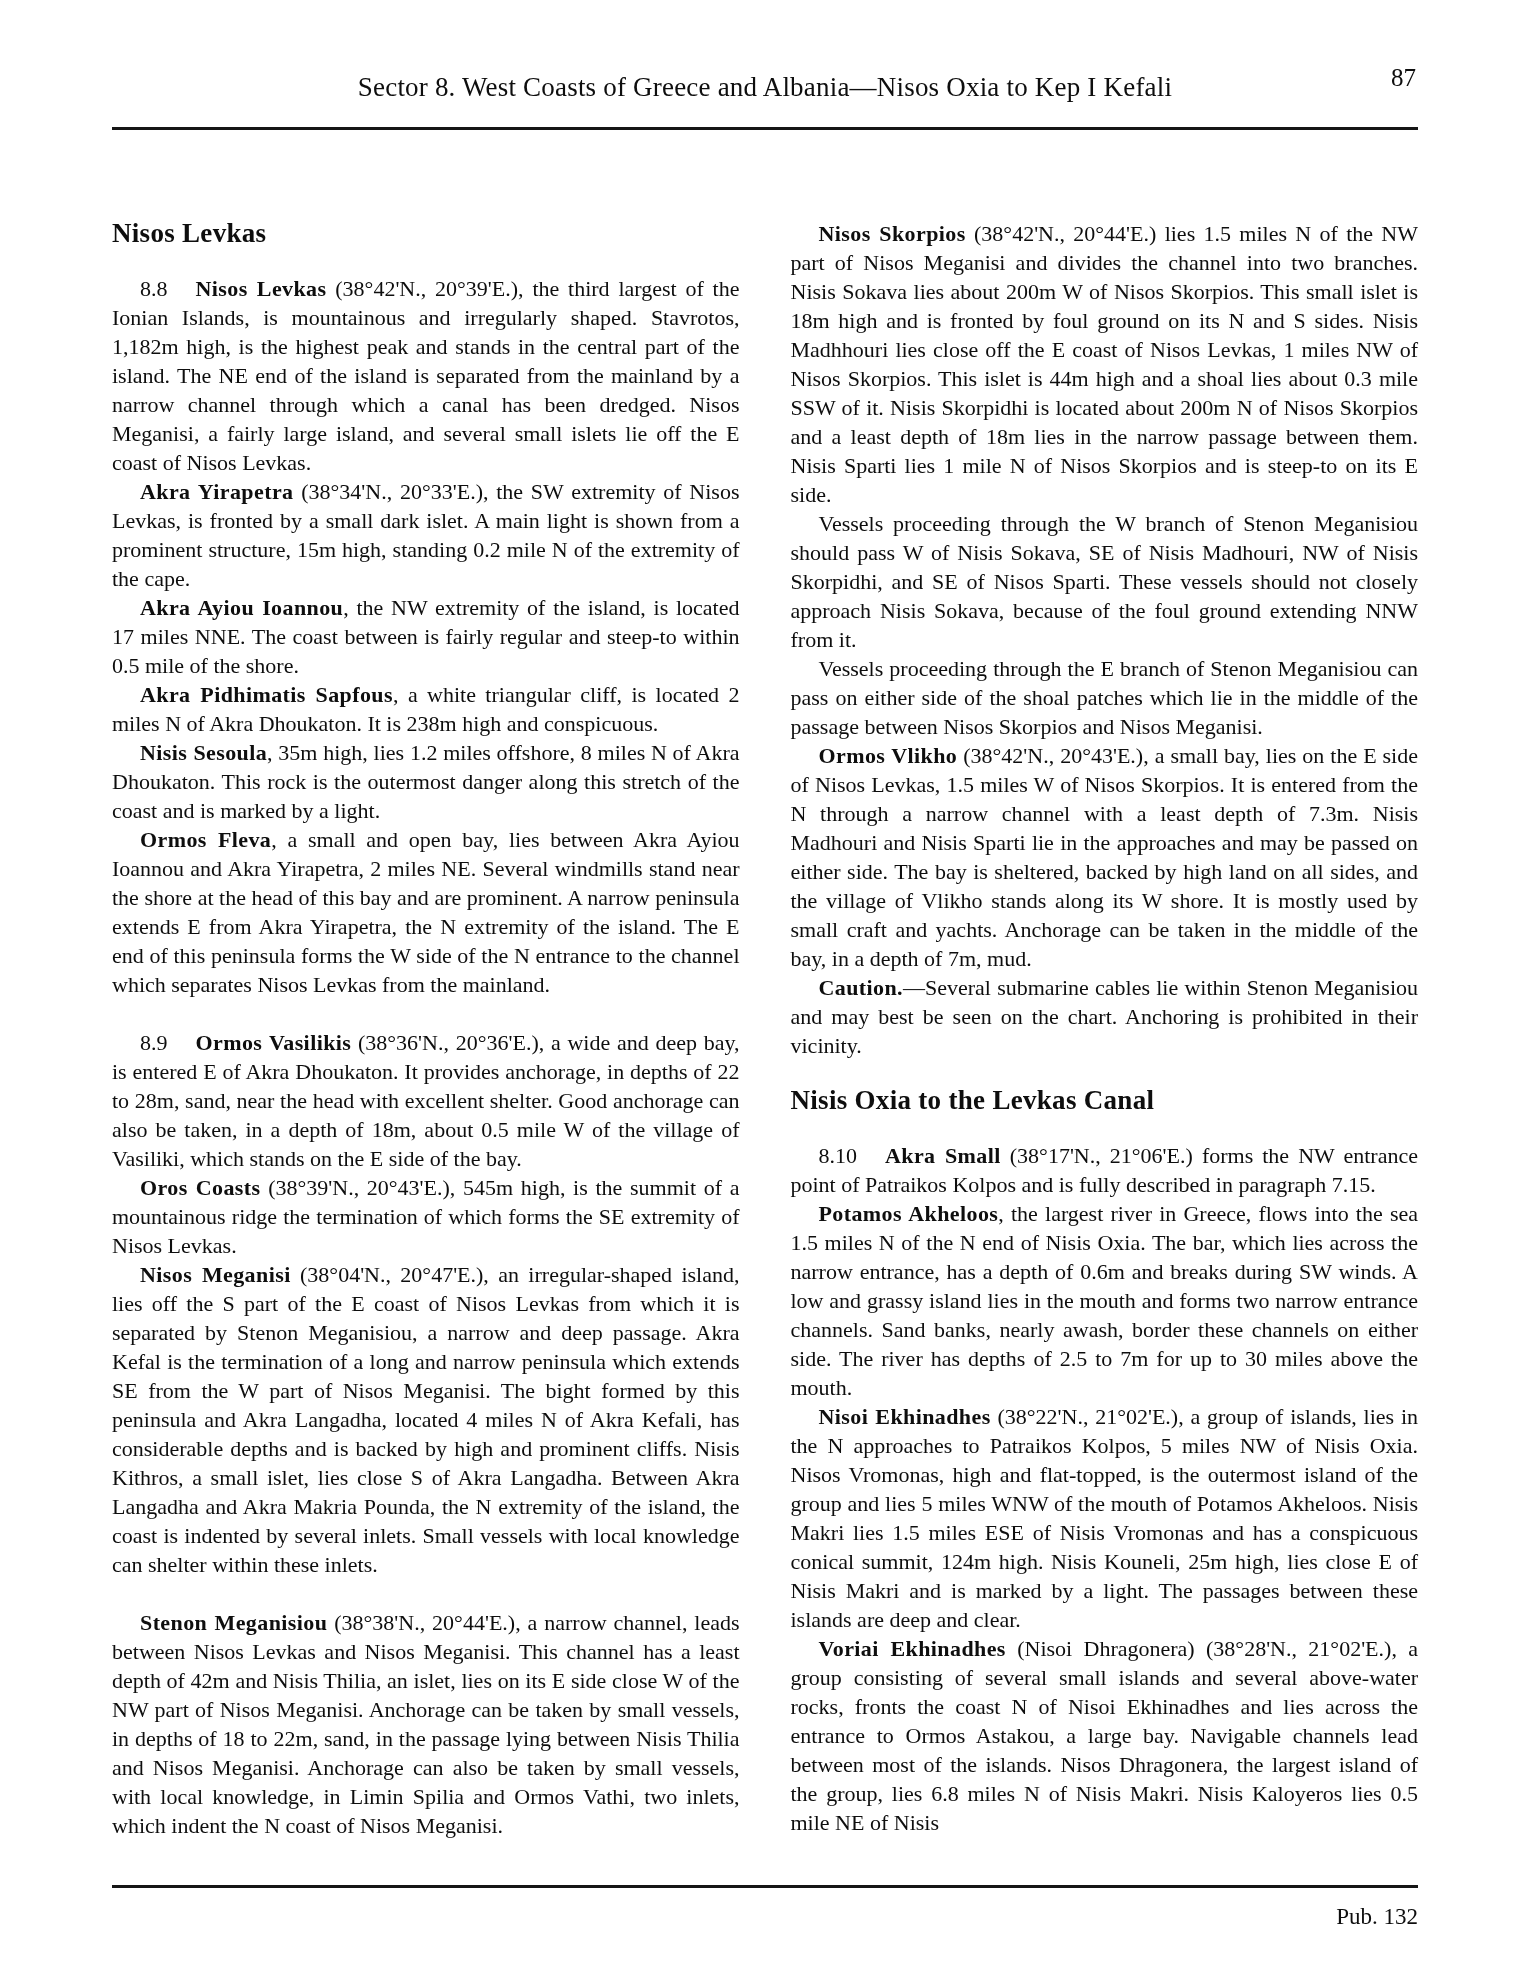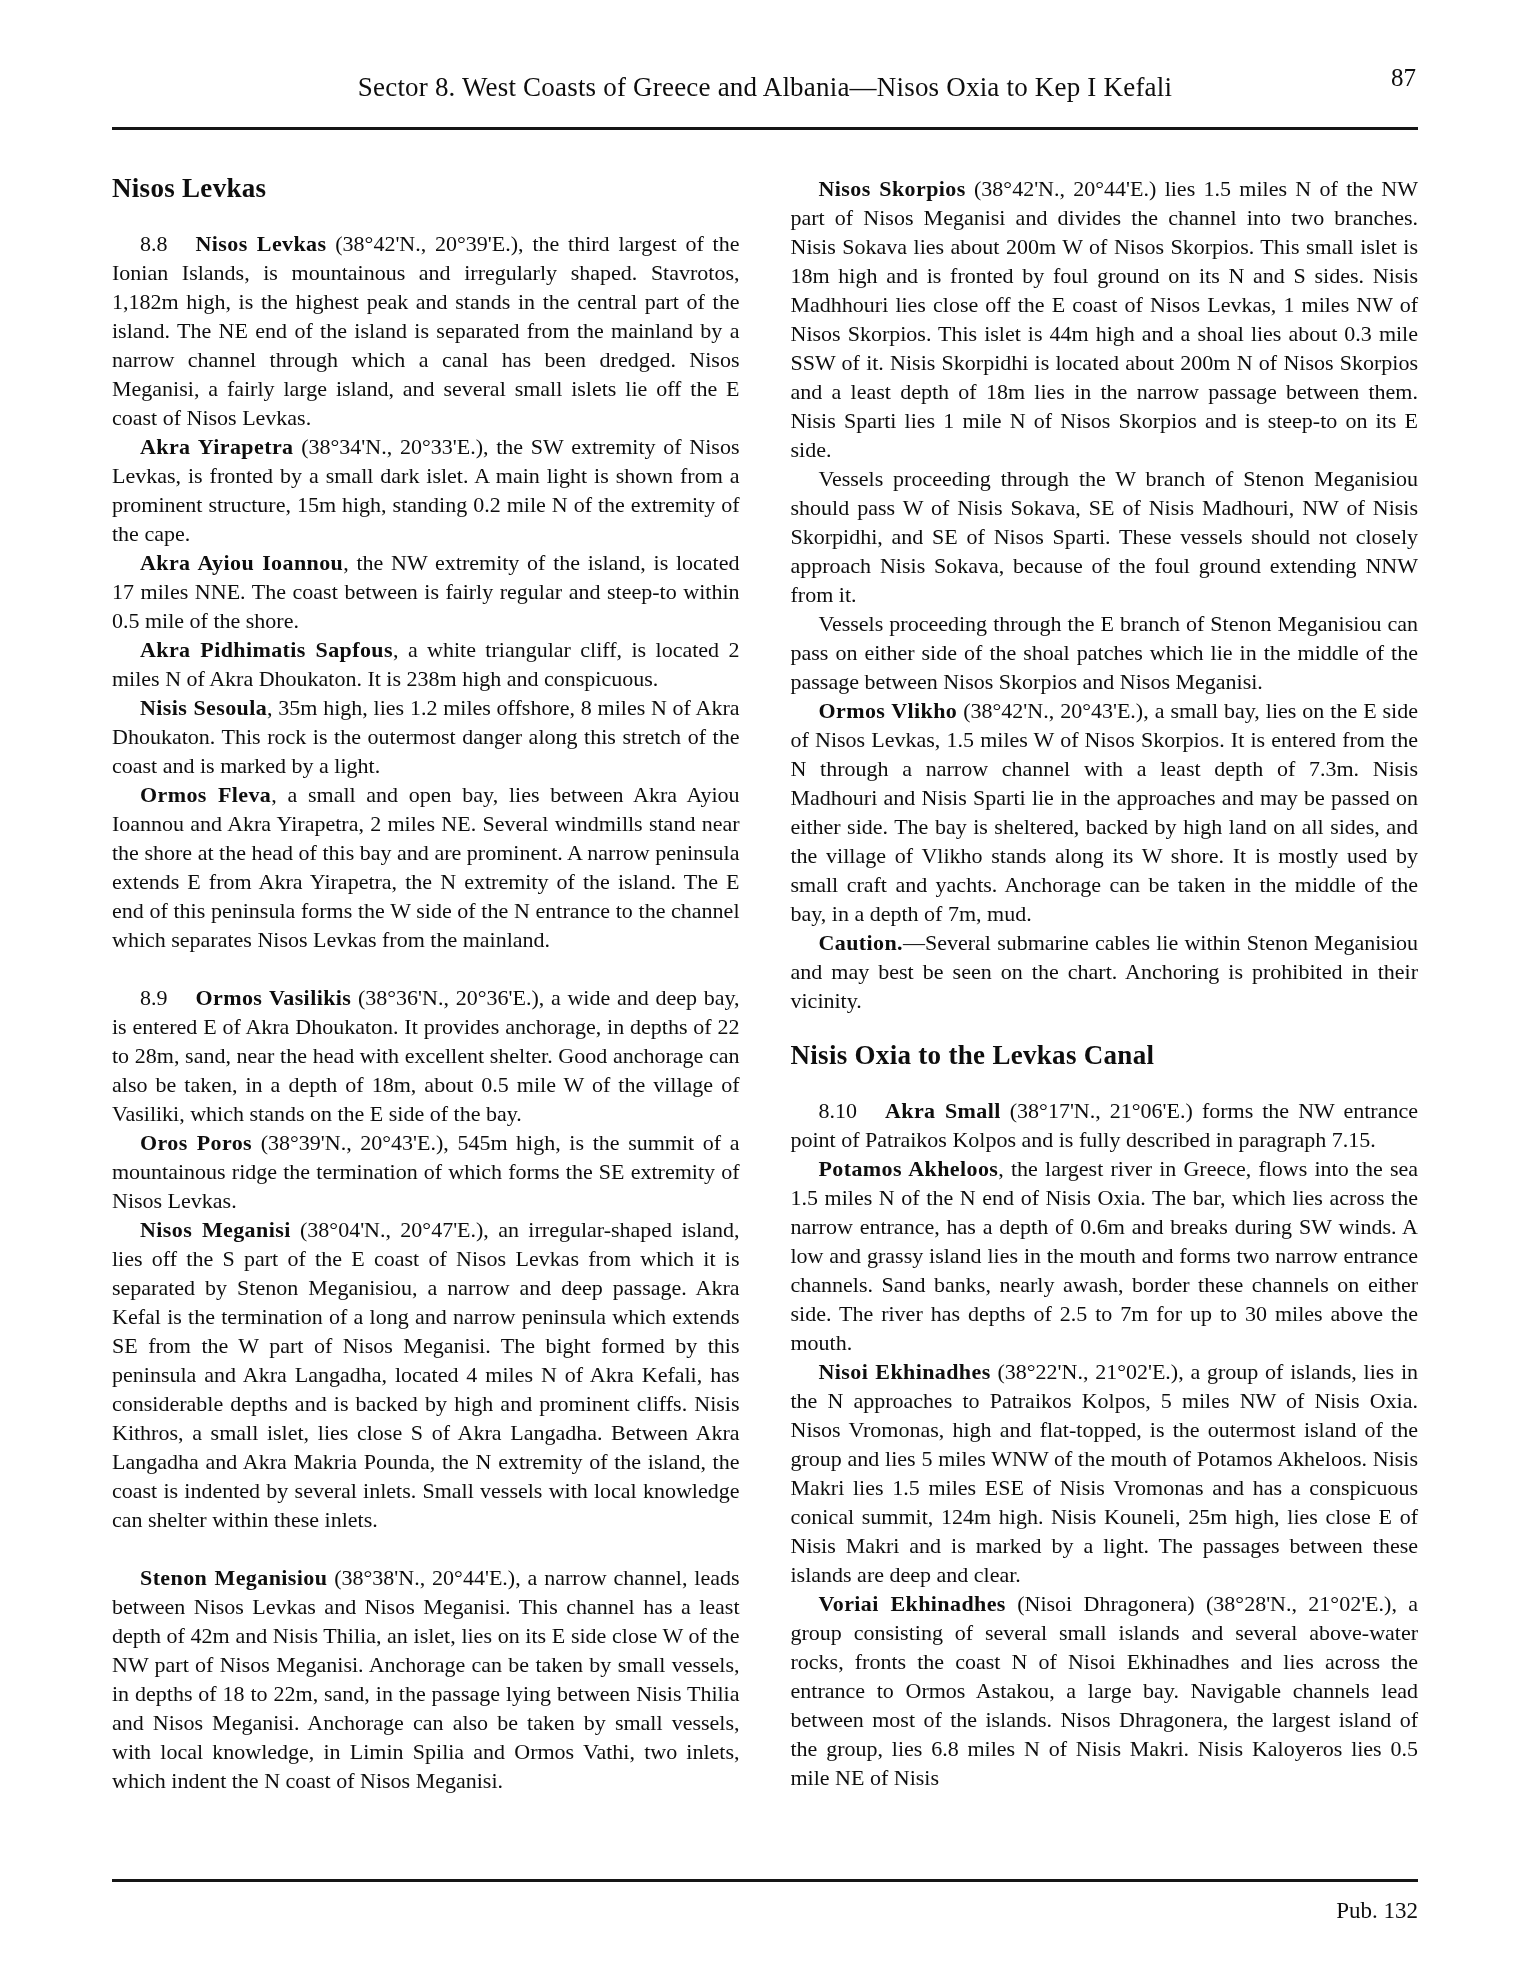--- a/index.html
+++ b/index.html
@@ -8,20 +8,21 @@
     width: 1530px;
     height: 1980px;
     margin: 0 auto;
     background: #ffffff;
     color: #0e0e0e;
     font-family: "Liberation Serif", "DejaVu Serif", serif;
     padding: 0 112px;
     display: flex;
     flex-direction: column;
     overflow: hidden;
+    gap: 45px;
   }
   .page-header {
     position: relative;
     padding-top: 72px;
     padding-bottom: 24px;
     border-bottom: 3px solid #161616;
   }
   .header-title {
     text-align: center;
     font-size: 27px;
@@ -83,21 +84,21 @@
   <div class="content">
     <div class="column">
         <h2 class="section-heading">Nisos Levkas</h2>
         <p class="para"><span class="para-num">8.8</span><span class="para-lead">Nisos Levkas</span> (38°42'N., 20°39'E.), the third largest of the Ionian Islands, is mountainous and irregularly shaped. Stavrotos, 1,182m high, is the highest peak and stands in the central part of the island. The NE end of the island is separated from the mainland by a narrow channel through which a canal has been dredged. Nisos Meganisi, a fairly large island, and several small islets lie off the E coast of Nisos Levkas.</p>
         <p class="para"><span class="para-lead">Akra Yirapetra</span> (38°34'N., 20°33'E.), the SW extremity of Nisos Levkas, is fronted by a small dark islet. A main light is shown from a prominent structure, 15m high, standing 0.2 mile N of the extremity of the cape.</p>
         <p class="para"><span class="para-lead">Akra Ayiou Ioannou</span>, the NW extremity of the island, is located 17 miles NNE. The coast between is fairly regular and steep-to within 0.5 mile of the shore.</p>
         <p class="para"><span class="para-lead">Akra Pidhimatis Sapfous</span>, a white triangular cliff, is located 2 miles N of Akra Dhoukaton. It is 238m high and conspicuous.</p>
         <p class="para"><span class="para-lead">Nisis Sesoula</span>, 35m high, lies 1.2 miles offshore, 8 miles N of Akra Dhoukaton. This rock is the outermost danger along this stretch of the coast and is marked by a light.</p>
         <p class="para"><span class="para-lead">Ormos Fleva</span>, a small and open bay, lies between Akra Ayiou Ioannou and Akra Yirapetra, 2 miles NE. Several windmills stand near the shore at the head of this bay and are prominent. A narrow peninsula extends E from Akra Yirapetra, the N extremity of the island. The E end of this peninsula forms the W side of the N entrance to the channel which separates Nisos Levkas from the mainland.</p>
         <p class="para spaced"><span class="para-num">8.9</span><span class="para-lead">Ormos Vasilikis</span> (38°36'N., 20°36'E.), a wide and deep bay, is entered E of Akra Dhoukaton. It provides anchorage, in depths of 22 to 28m, sand, near the head with excellent shelter. Good anchorage can also be taken, in a depth of 18m, about 0.5 mile W of the village of Vasiliki, which stands on the E side of the bay.</p>
-        <p class="para"><span class="para-lead">Oros Poros</span> (38°39'N., 20°43'E.), 545m high, is the summit of a mountainous ridge the termination of which forms the SE extremity of Nisos Levkas.</p>
+        <p class="para"><span class="para-lead">Oros Coasts</span> (38°39'N., 20°43'E.), 545m high, is the summit of a mountainous ridge the termination of which forms the SE extremity of Nisos Levkas.</p>
         <p class="para"><span class="para-lead">Nisos Meganisi</span> (38°04'N., 20°47'E.), an irregular-shaped island, lies off the S part of the E coast of Nisos Levkas from which it is separated by Stenon Meganisiou, a narrow and deep passage. Akra Kefal is the termination of a long and narrow peninsula which extends SE from the W part of Nisos Meganisi. The bight formed by this peninsula and Akra Langadha, located 4 miles N of Akra Kefali, has considerable depths and is backed by high and prominent cliffs. Nisis Kithros, a small islet, lies close S of Akra Langadha. Between Akra Langadha and Akra Makria Pounda, the N extremity of the island, the coast is indented by several inlets. Small vessels with local knowledge can shelter within these inlets.</p>
         <p class="para spaced"><span class="para-lead">Stenon Meganisiou</span> (38°38'N., 20°44'E.), a narrow channel, leads between Nisos Levkas and Nisos Meganisi. This channel has a least depth of 42m and Nisis Thilia, an islet, lies on its E side close W of the NW part of Nisos Meganisi. Anchorage can be taken by small vessels, in depths of 18 to 22m, sand, in the passage lying between Nisis Thilia and Nisos Meganisi. Anchorage can also be taken by small vessels, with local knowledge, in Limin Spilia and Ormos Vathi, two inlets, which indent the N coast of Nisos Meganisi.</p>
       </div>
     <div class="column">
         <p class="para"><span class="para-lead">Nisos Skorpios</span> (38°42'N., 20°44'E.) lies 1.5 miles N of the NW part of Nisos Meganisi and divides the channel into two branches. Nisis Sokava lies about 200m W of Nisos Skorpios. This small islet is 18m high and is fronted by foul ground on its N and S sides. Nisis Madhhouri lies close off the E coast of Nisos Levkas, 1 miles NW of Nisos Skorpios. This islet is 44m high and a shoal lies about 0.3 mile SSW of it. Nisis Skorpidhi is located about 200m N of Nisos Skorpios and a least depth of 18m lies in the narrow passage between them. Nisis Sparti lies 1 mile N of Nisos Skorpios and is steep-to on its E side.</p>
         <p class="para">Vessels proceeding through the W branch of Stenon Meganisiou should pass W of Nisis Sokava, SE of Nisis Madhouri, NW of Nisis Skorpidhi, and SE of Nisos Sparti. These vessels should not closely approach Nisis Sokava, because of the foul ground extending NNW from it.</p>
         <p class="para">Vessels proceeding through the E branch of Stenon Meganisiou can pass on either side of the shoal patches which lie in the middle of the passage between Nisos Skorpios and Nisos Meganisi.</p>
         <p class="para"><span class="para-lead">Ormos Vlikho</span> (38°42'N., 20°43'E.), a small bay, lies on the E side of Nisos Levkas, 1.5 miles W of Nisos Skorpios. It is entered from the N through a narrow channel with a least depth of 7.3m. Nisis Madhouri and Nisis Sparti lie in the approaches and may be passed on either side. The bay is sheltered, backed by high land on all sides, and the village of Vlikho stands along its W shore. It is mostly used by small craft and yachts. Anchorage can be taken in the middle of the bay, in a depth of 7m, mud.</p>
         <p class="para"><span class="para-lead">Caution.</span>—Several submarine cables lie within Stenon Meganisiou and may best be seen on the chart. Anchoring is prohibited in their vicinity.</p>
         <h2 class="section-heading spaced">Nisis Oxia to the Levkas Canal</h2>

